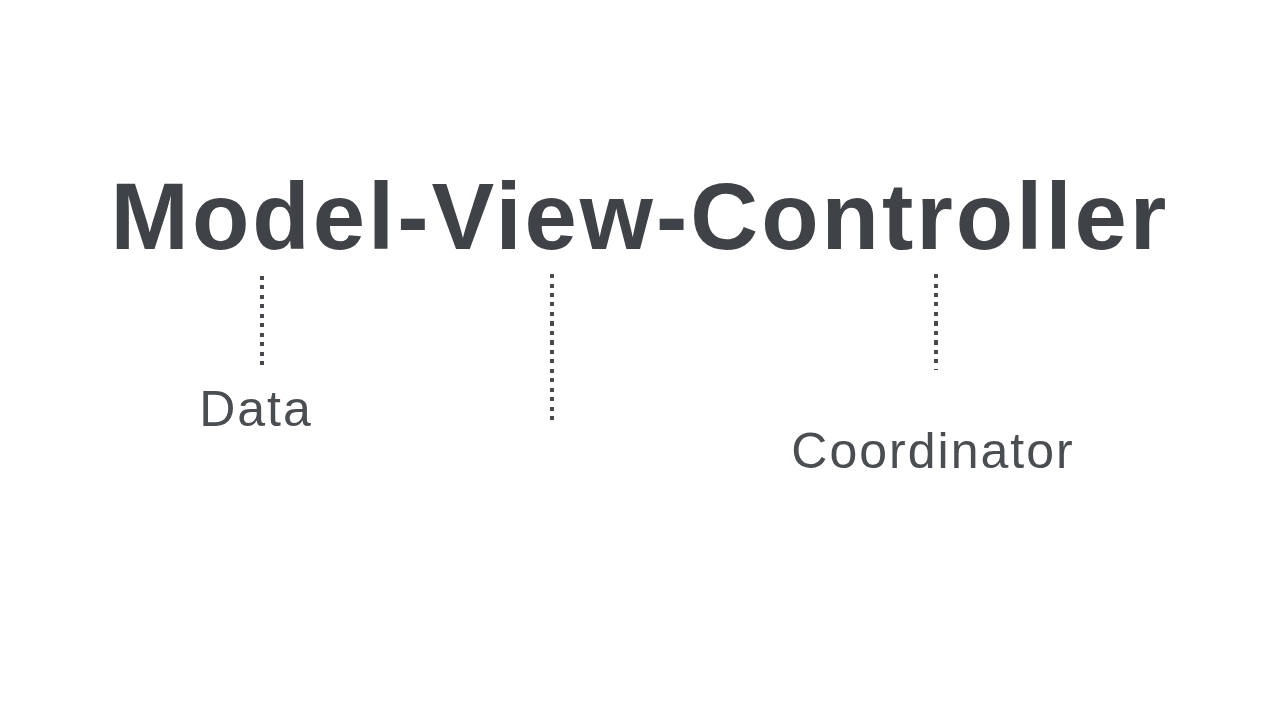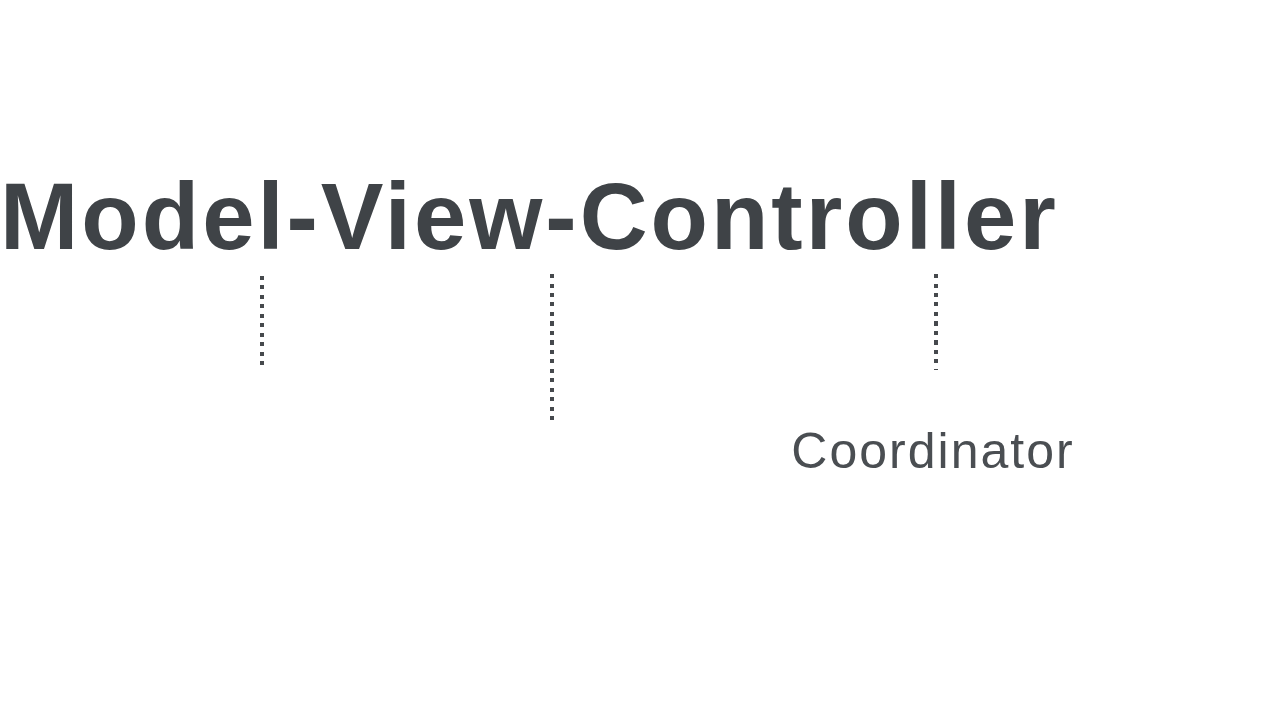--- a/index.html
+++ b/index.html
@@ -13,21 +13,21 @@
     background: var(--background, #ffffff);
     font-family: "Liberation Sans", sans-serif;
     overflow: hidden;
   }
   .diagram-title {
     position: absolute;
     top: 170px;
     left: 0;
     width: 100%;
     margin: 0;
-    text-align: left;
+    text-align: center;
     font-size: 94px;
     font-weight: 700;
     line-height: 1;
     letter-spacing: 3px;
     color: var(--title_text, #3f4347);
     white-space: nowrap;
   }
   .connector {
     position: absolute;
     width: 4px;
@@ -63,17 +63,18 @@
 <div class="stage">
 
   <h1 class="diagram-title">Model-View-Controller</h1>
 
   <div class="connector connector-model"></div>
 
   <div class="connector connector-view"></div>
 
   <div class="connector connector-controller"></div>
 
+  <p class="annotation-label label-data">Data</p>
 
 
   <p class="annotation-label label-controller">Coordinator</p>
 
 </div>
 
 </body></html>

